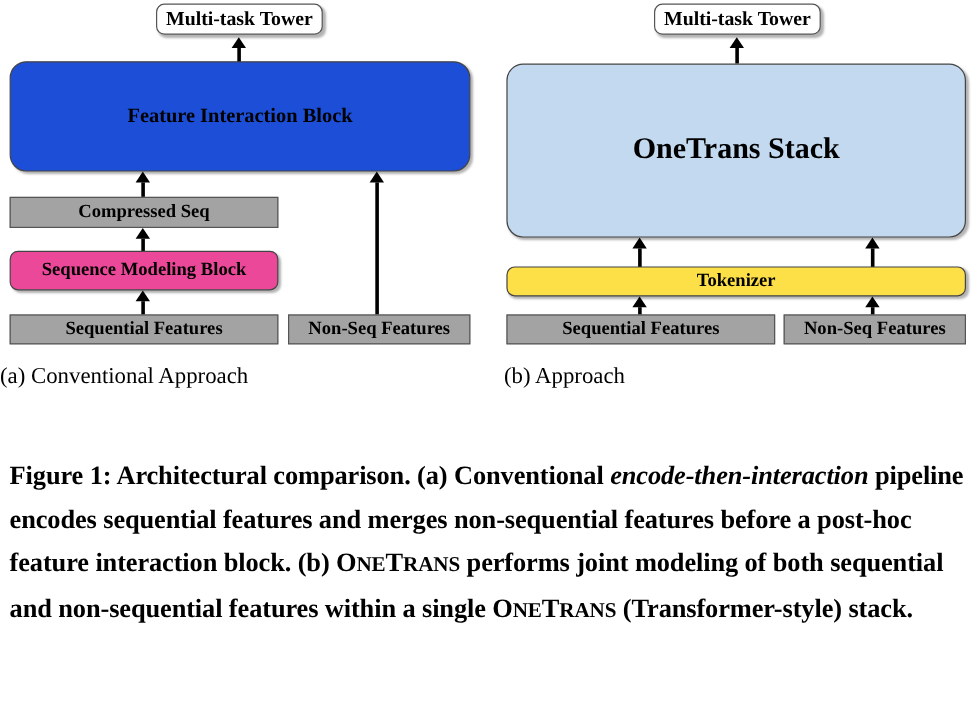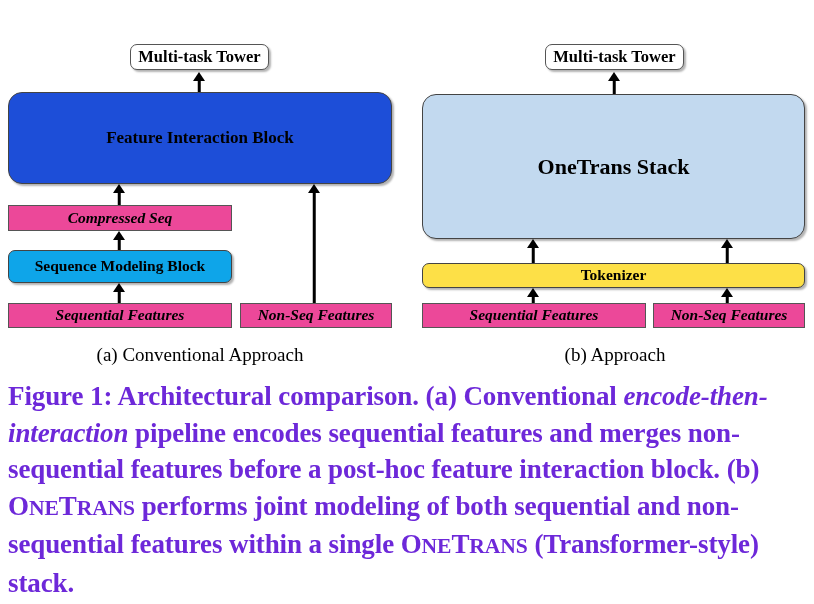--- a/index.html
+++ b/index.html
@@ -22,42 +22,40 @@
     width: 814px;
     height: 604px;
   }
 
   
   .diagram-area {
     position: absolute;
     left: 0; top: 0;
     width: 814px;
     height: 330px;
-    margin-top: 41px;
   }
 
   .node {
     position: absolute;
     box-sizing: border-box;
     display: flex;
     align-items: center;
     justify-content: center;
     font-weight: bold;
     font-family: "Liberation Serif", "DejaVu Serif", serif;
     color: #000000;
     text-align: center;
     line-height: 1.05;
     white-space: nowrap;
   }
 
   .node.plain {
-    background: #ec4899;
+    background: #a3a3a3;
     border: 1.5px solid #555555;
     border-radius: 0;
-    font-style: italic;
   }
   .node.rounded {
     border-radius: 7px;
   }
   .node.bigrounded {
     border-radius: 14px;
   }
 
   .shadowed { box-shadow: 2px 2px 2px rgba(0,0,0,0.30); }
 
@@ -87,34 +85,33 @@
   }
 
   
   .subcap {
     position: absolute;
     font-family: "Liberation Serif", "DejaVu Serif", serif;
     font-weight: normal;
     font-size: 19px;
     color: #000000;
     white-space: nowrap;
-    text-align: center;
   }
 
   
   .caption {
     position: absolute;
     left: 8px;
     top: 378px;
     width: 800px;
     font-family: "Liberation Serif", "DejaVu Serif", serif;
     font-weight: bold;
-    font-size: 27px;
+    font-size: 22px;
     line-height: 36.5px;
-    color: #6d28d9;
+    color: #000000;
     letter-spacing: -0.1px;
   }
   .caption .ital { font-style: italic; }
   .smallcaps { }
   .smallcaps .sc-l { font-size: 1em; }
   .smallcaps .sc-s { font-size: 0.80em; }
 </style>
 </head>
 <body>
 
@@ -147,21 +144,21 @@
 
     <div class="node plain" style="left:8px; top:164px; width:224px; height:26px; font-size:15.5px;">
       <span>Compressed Seq</span>
     </div>
 
     <div class="arrow" style="left:119px; top:190px;">
       <div class="head"></div>
       <div class="shaft" style="height:12px; top:9px;"></div>
     </div>
 
-    <div class="node rounded shadowed" style="left:8px; top:209px; width:224px; height:33px; background:#0ea5e9; border:1.5px solid #444444; font-size:15.5px;">
+    <div class="node rounded shadowed" style="left:8px; top:209px; width:224px; height:33px; background:#ec4899; border:1.5px solid #444444; font-size:15.5px;">
       <span>Sequence Modeling Block</span>
     </div>
 
     <div class="arrow" style="left:119px; top:242px;">
       <div class="head"></div>
       <div class="shaft" style="height:12px; top:9px;"></div>
     </div>
 
     <div class="node plain" style="left:8px; top:262px; width:224px; height:25px; font-size:15.5px;">
       <span>Sequential Features</span>
@@ -175,21 +172,21 @@
 
     <div class="node rounded shadowed" style="left:545px; top:3px; width:139px; height:26px; background:#ffffff; border:1.5px solid #555555; font-size:16.5px;">
       <span>Multi-task Tower</span>
     </div>
 
     <div class="arrow" style="left:614px; top:31px;">
       <div class="head"></div>
       <div class="shaft" style="height:13px; top:9px;"></div>
     </div>
 
-    <div class="node bigrounded shadowed" style="left:422px; top:53px; width:383px; height:145px; background:#c2d9ef; border:1.5px solid #444444; font-size:22px;">
+    <div class="node bigrounded shadowed" style="left:422px; top:53px; width:383px; height:145px; background:#c2d9ef; border:1.5px solid #444444; font-size:25px;">
       <span>OneTrans Stack</span>
     </div>
 
     <div class="arrow" style="left:533px; top:198px;">
       <div class="head"></div>
       <div class="shaft" style="height:16px; top:9px;"></div>
     </div>
 
     <div class="arrow" style="left:727px; top:198px;">
       <div class="head"></div>

